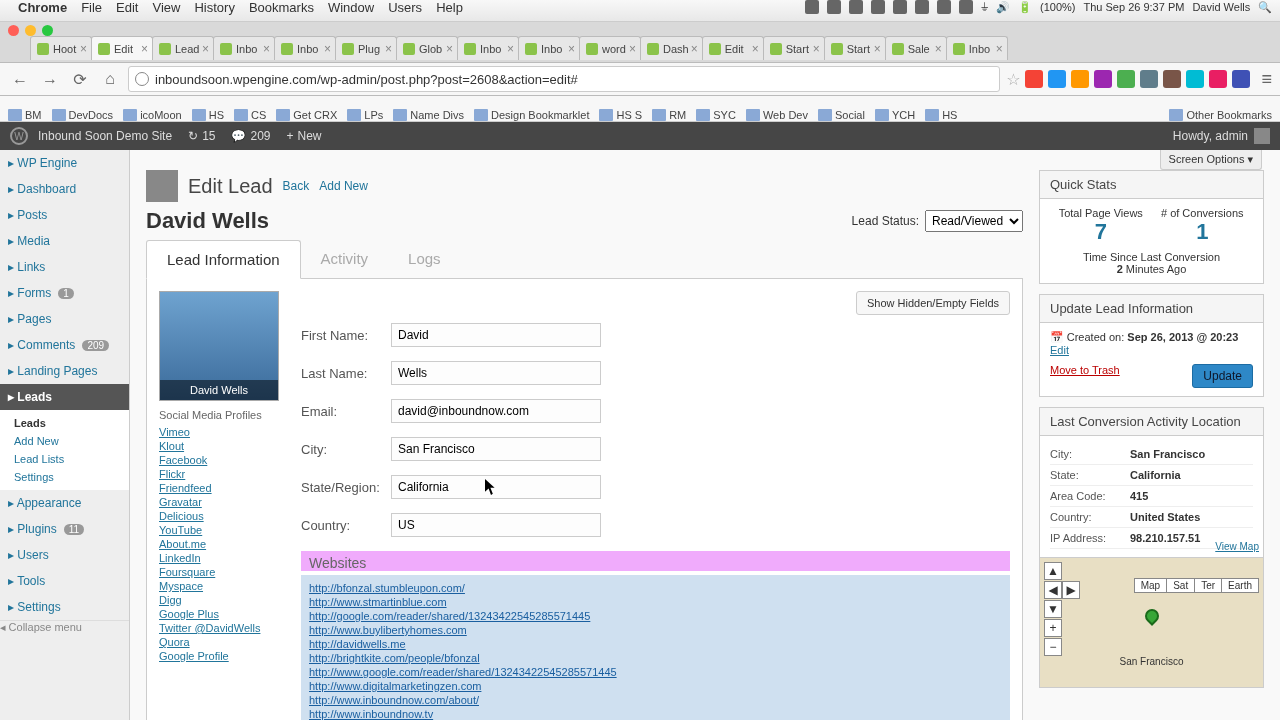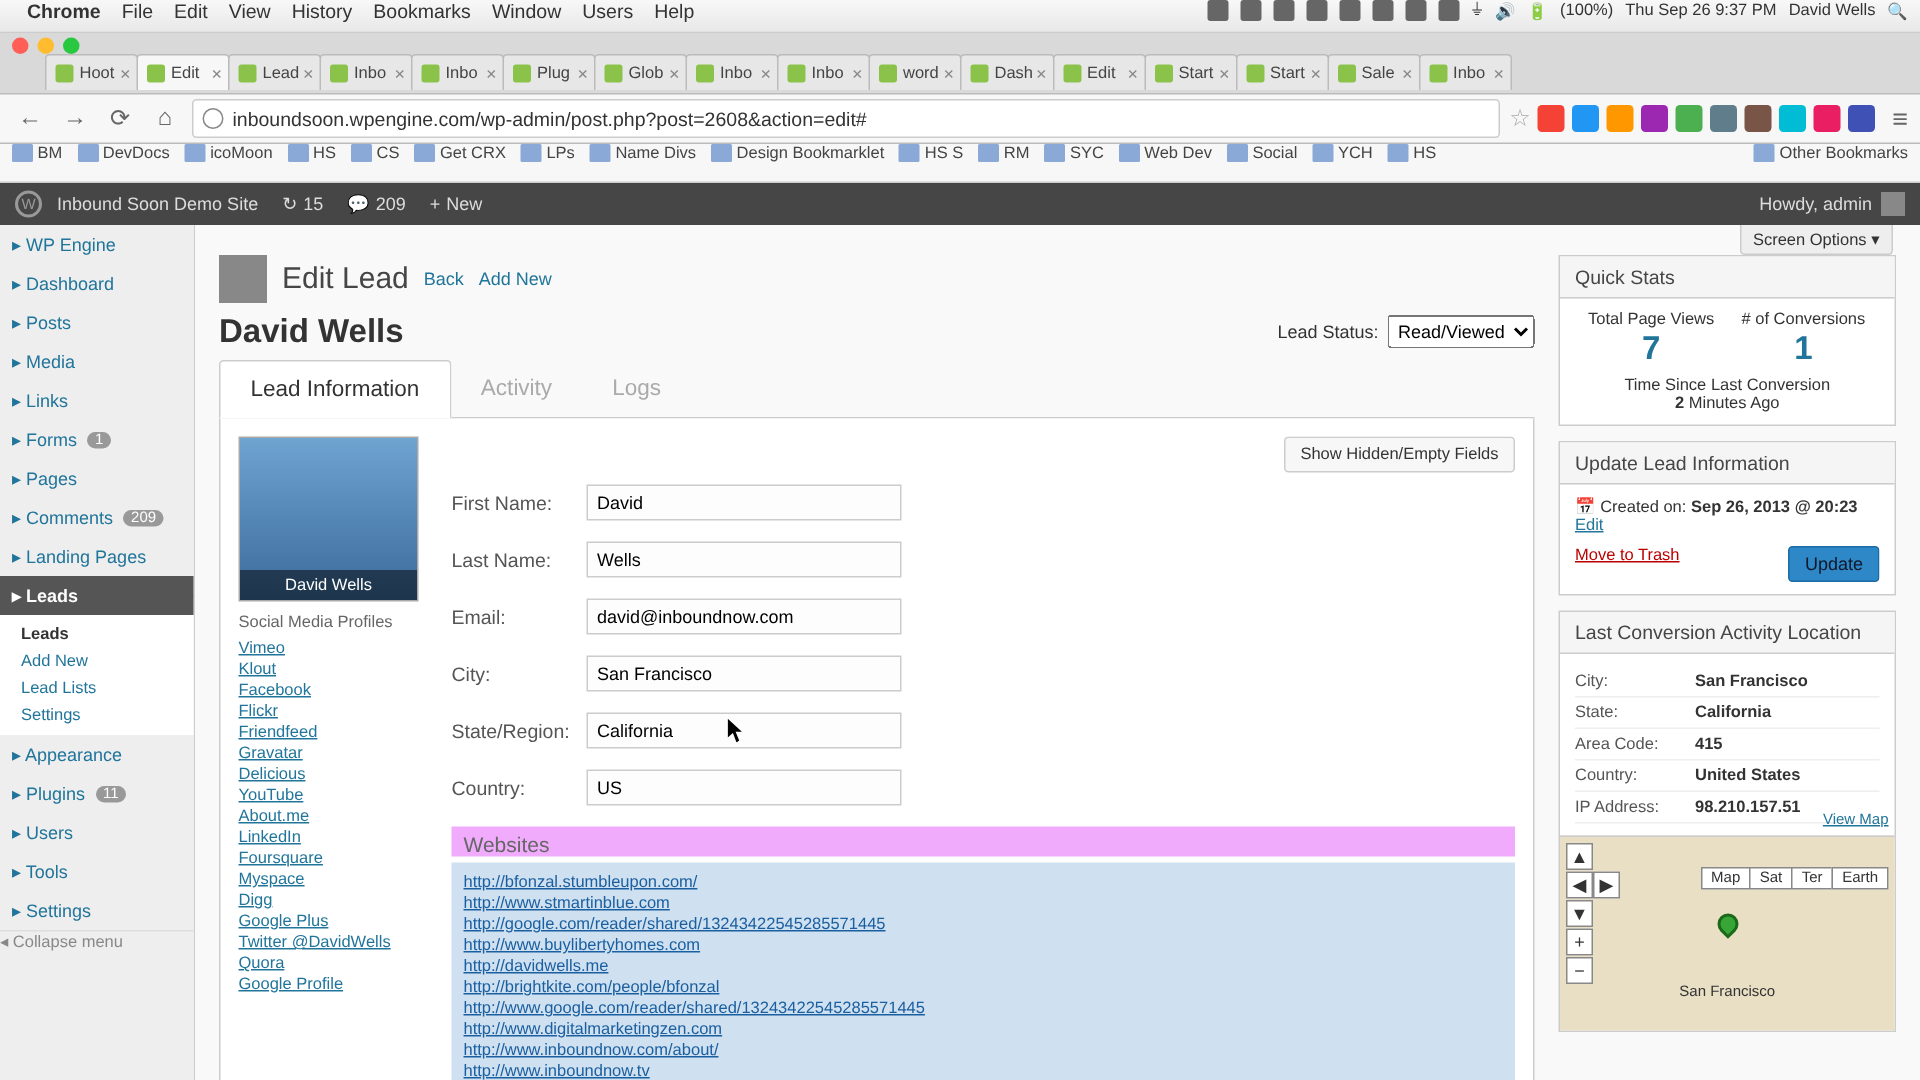--- a/index.html
+++ b/index.html
@@ -28,21 +28,21 @@
 
 .addr-row { height:34px; background:#f7f7f7; border-top:1px solid #bbb; border-bottom:1px solid #bbb; display:flex; align-items:center; padding:0 8px; gap:6px; }
 .nav-btn { width:24px; height:24px; display:flex; align-items:center; justify-content:center; color:#666; font-size:16px; cursor:default; }
 .omnibox { flex:1; height:26px; background:#fff; border:1px solid #ccc; border-radius:3px; display:flex; align-items:center; padding:0 6px; font-size:13px; color:#333; }
 .omnibox .globe { width:14px; height:14px; border:1px solid #888; border-radius:50%; margin-right:6px; }
 .ext-icon { width:18px; height:18px; border-radius:3px; }
 .ext1{background:#f44336;} .ext2{background:#2196f3;} .ext3{background:#ff9800;} .ext4{background:#9c27b0;} .ext5{background:#4caf50;} .ext6{background:#607d8b;} .ext7{background:#795548;} .ext8{background:#00bcd4;} .ext9{background:#e91e63;} .ext10{background:#3f51b5;}
 .ext-icons { display:flex; gap:5px; align-items:center; }
 .menu-bars { font-size:18px; color:#666; margin-left:6px; }
 
-.bookmarks { height:26px; background:#f7f7f7; border-bottom:1px solid #ccc; display:flex; align-items:flex-start; padding:0 8px; gap:10px; font-size:11px; color:#444; overflow:hidden; }
+.bookmarks { height:26px; background:#f7f7f7; border-bottom:1px solid #ccc; display:flex; align-items:flex-end; padding:0 8px; gap:10px; font-size:11px; color:#444; overflow:hidden; }
 .bookmark { display:flex; align-items:center; gap:3px; cursor:default; white-space:nowrap; }
 .bm-folder { width:14px; height:12px; background:#8aa9d6; border-radius:1px; display:inline-block; }
 .bookmarks .spacer{flex:1;}
 
 
 .wp-adminbar { height:28px; background:#464646; color:#ddd; display:flex; align-items:center; padding:0 10px; font-size:12px; }
 .wp-adminbar .wp-logo { width:18px; height:18px; border:2px solid #999; border-radius:50%; margin-right:10px; display:flex; align-items:center; justify-content:center; font-size:10px; color:#999; }
 .wp-adminbar .witem { margin-right:16px; display:flex; align-items:center; gap:4px; cursor:default; }
 .wp-adminbar .right { margin-left:auto; display:flex; align-items:center; gap:6px; }
 .wp-avatar { width:16px; height:16px; background:#888; }

